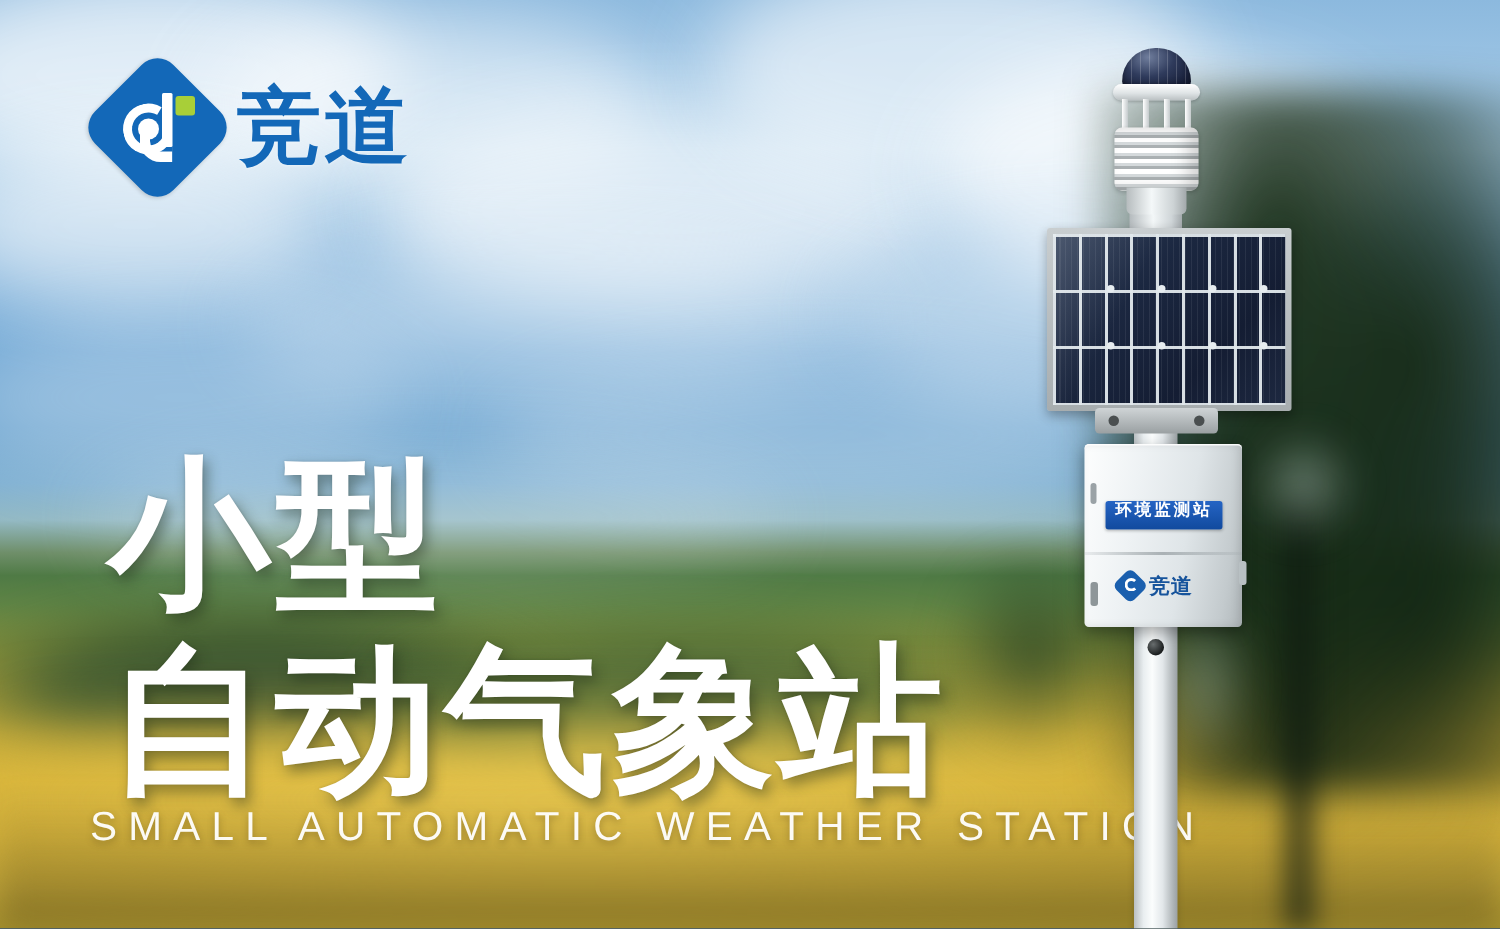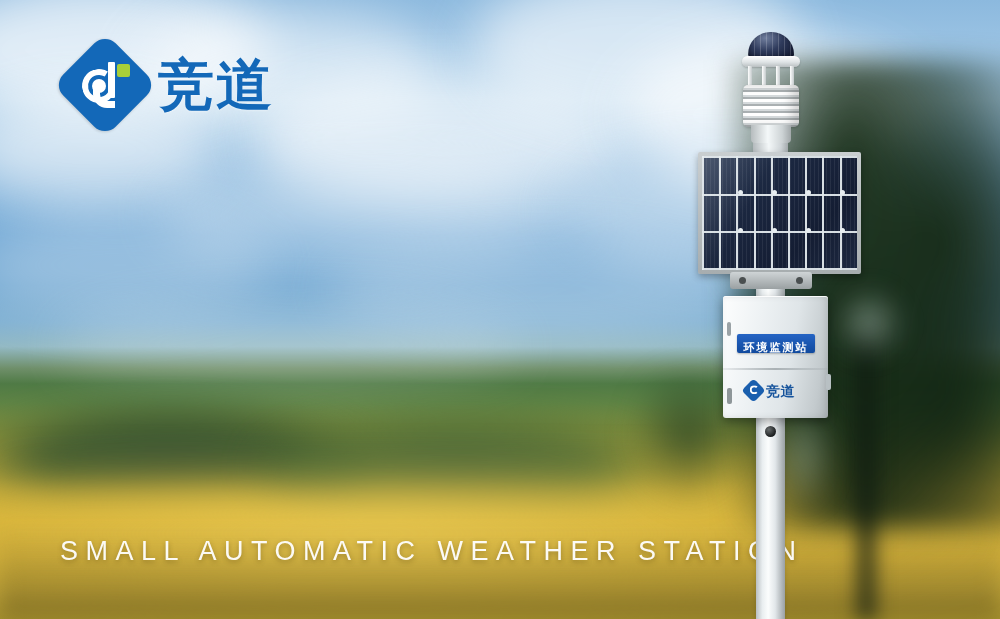--- a/index.html
+++ b/index.html
@@ -295,21 +295,21 @@
     background:#8e9699; border-radius:2px;
   }
   .enc-latch3 {
     position:absolute; right:-3px; top:78px; width:5px; height:16px;
     background:#b8c0c3; border-radius:2px;
   }
   .enc-banner {
     position:absolute; left:14px; top:38px; width:78px; height:19px;
     background:linear-gradient(180deg,#2564c4,#114a9e);
     border-radius:2px;
-    display:flex; align-items:flex-end; justify-content:center;
+    display:flex; align-items:flex-start; justify-content:center;
     box-shadow:0 1px 2px rgba(0,0,0,.25);
   }
   .enc-banner span {
     color:#fff; font-size:11px; font-weight:bold; letter-spacing:2px;
     font-family:"DejaVu Sans","Liberation Sans",sans-serif;
     line-height:1;
   }
   .enc-logo {
     position:absolute; left:22px; top:86px;
     display:flex; align-items:center; gap:4px;
@@ -367,20 +367,24 @@
         <div class="lg-c"></div>
         <div class="lg-dot"></div>
         <div class="lg-jhook"></div>
         <div class="lg-j"></div>
         <div class="lg-green"></div>
       </div>
     </div>
     <div class="logo-word">竞道</div>
   </div>
 
+  <div class="headline">
+    <div class="hl-line l1">小型</div>
+    <div class="hl-line l2">自动气象站</div>
+  </div>
   <div class="subtitle">SMALL AUTOMATIC WEATHER STATION</div>
 
   <div class="station">
 
     <div class="mast"></div>
     <div class="mast-collar"></div>
     <div class="mast-bolt"></div>
 
     <div class="sensor">
       <div class="dome"></div>

